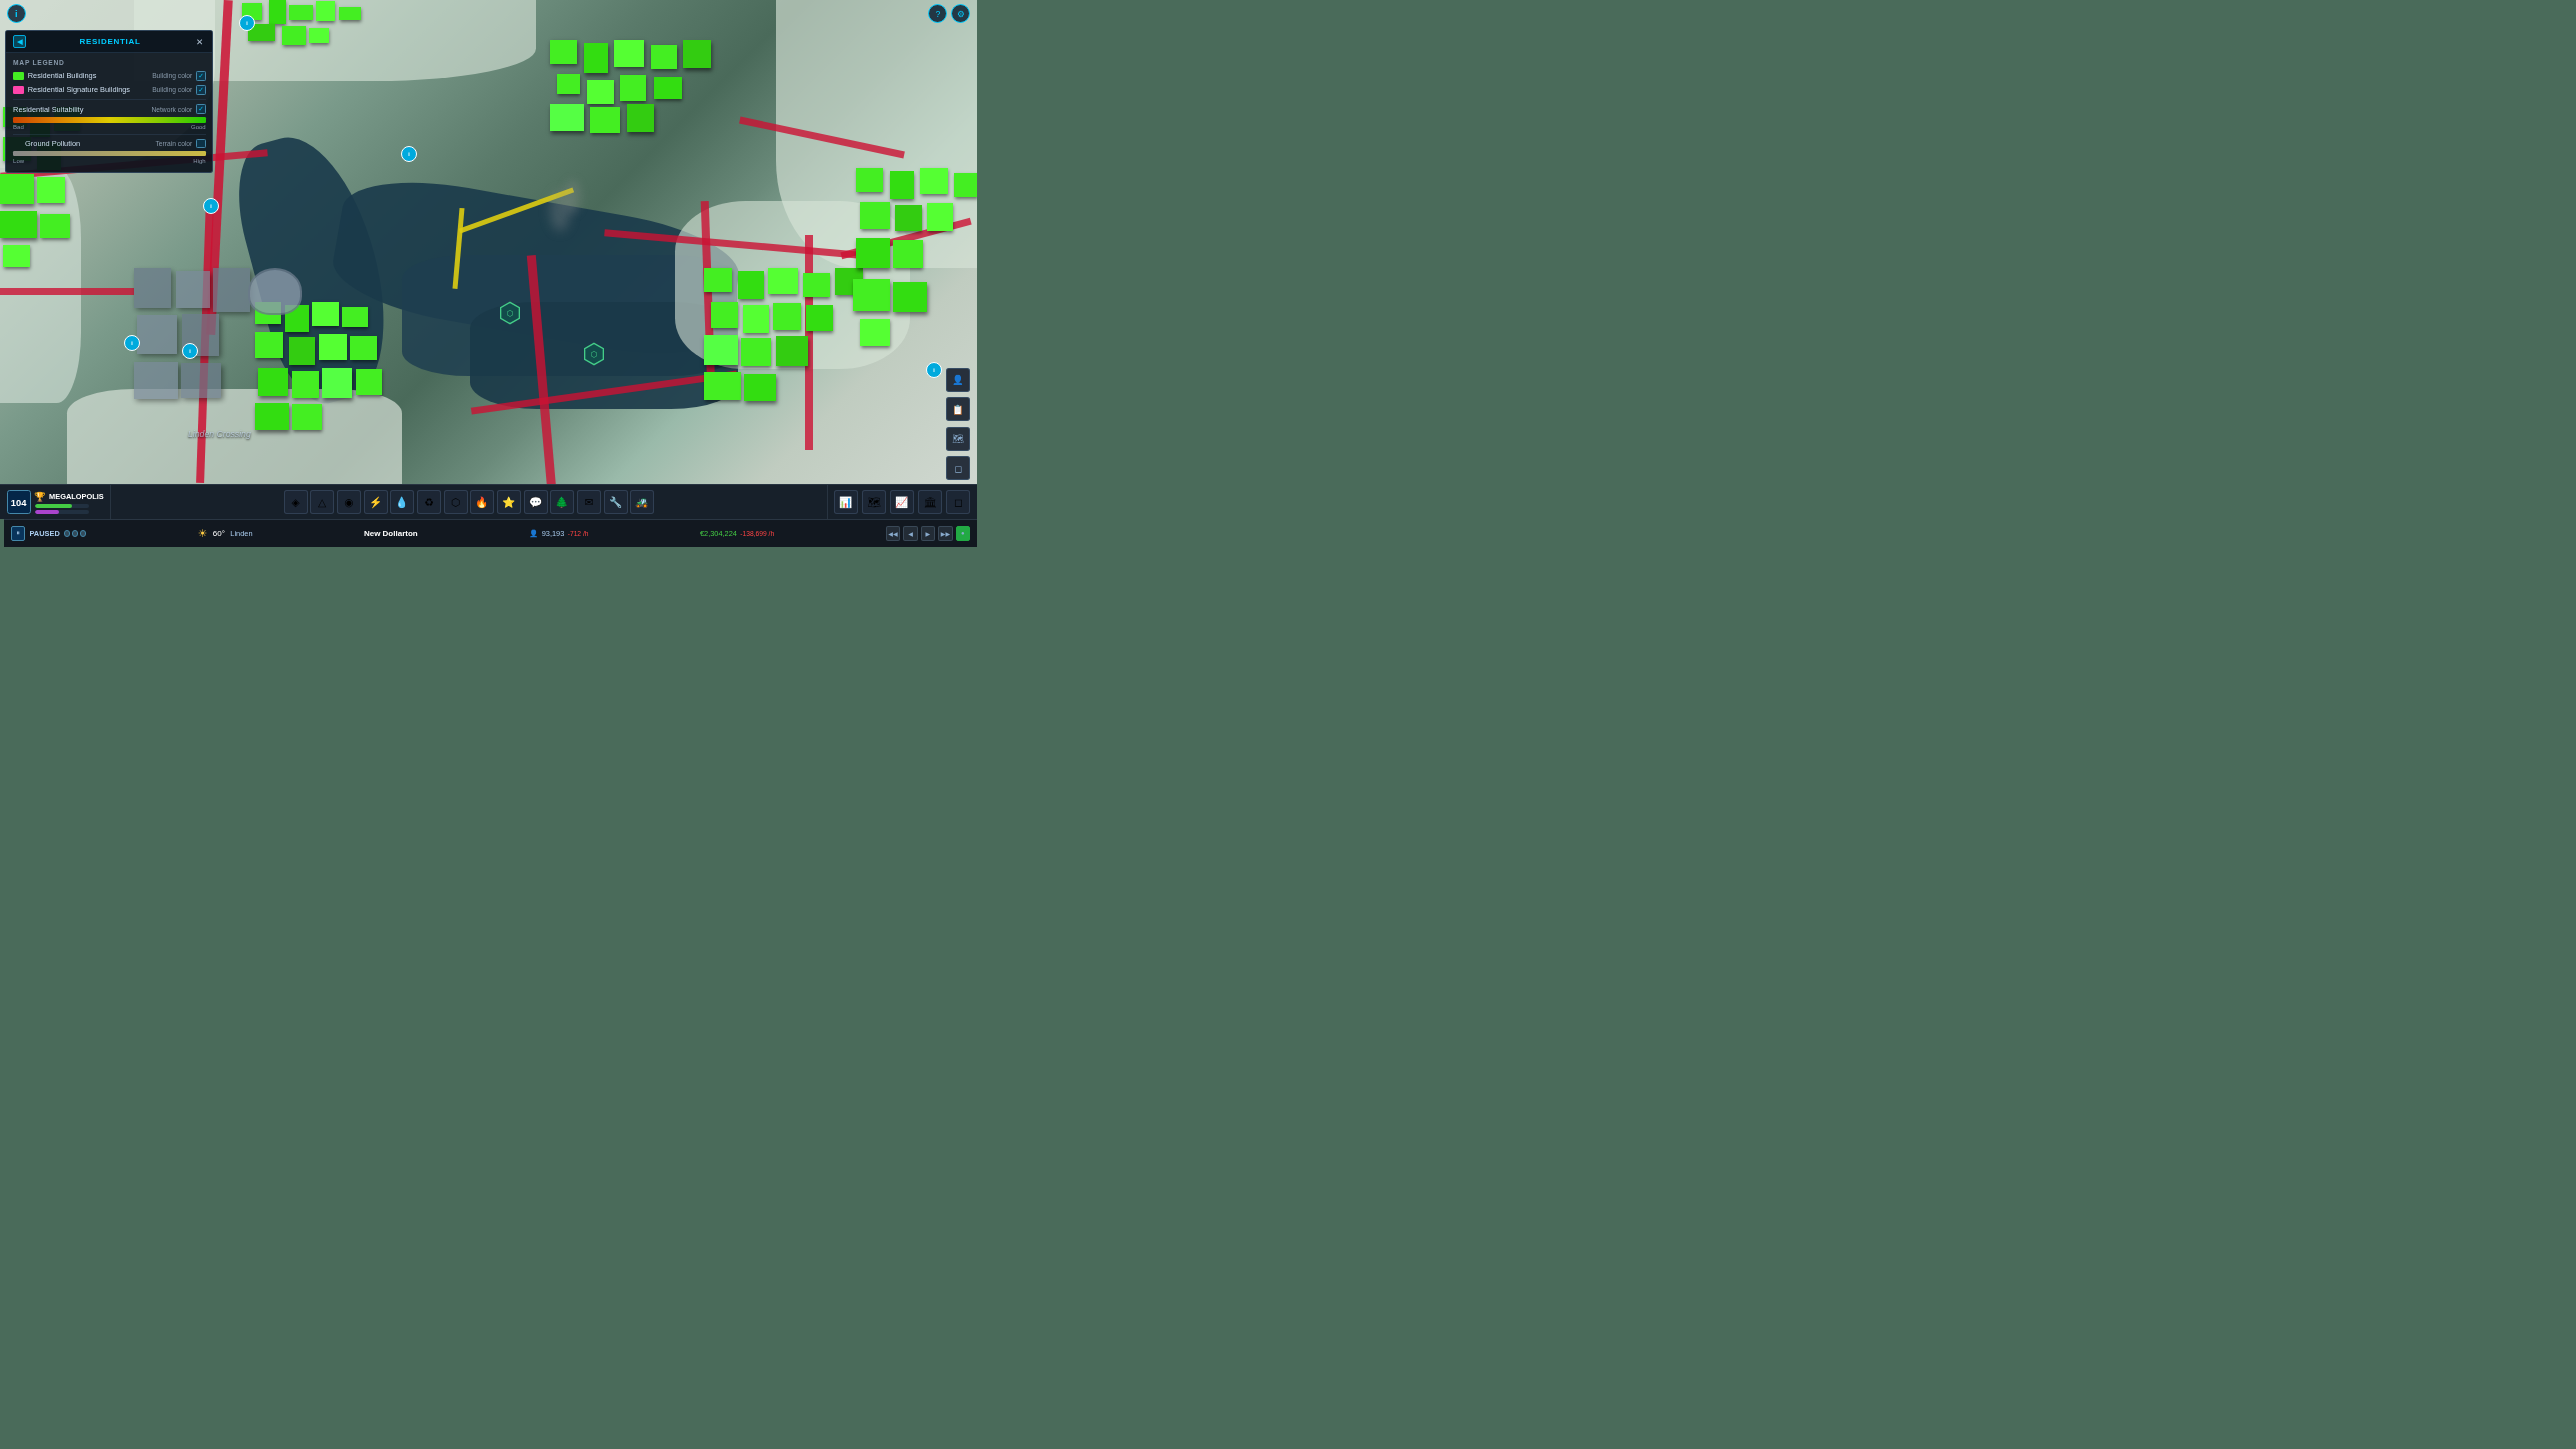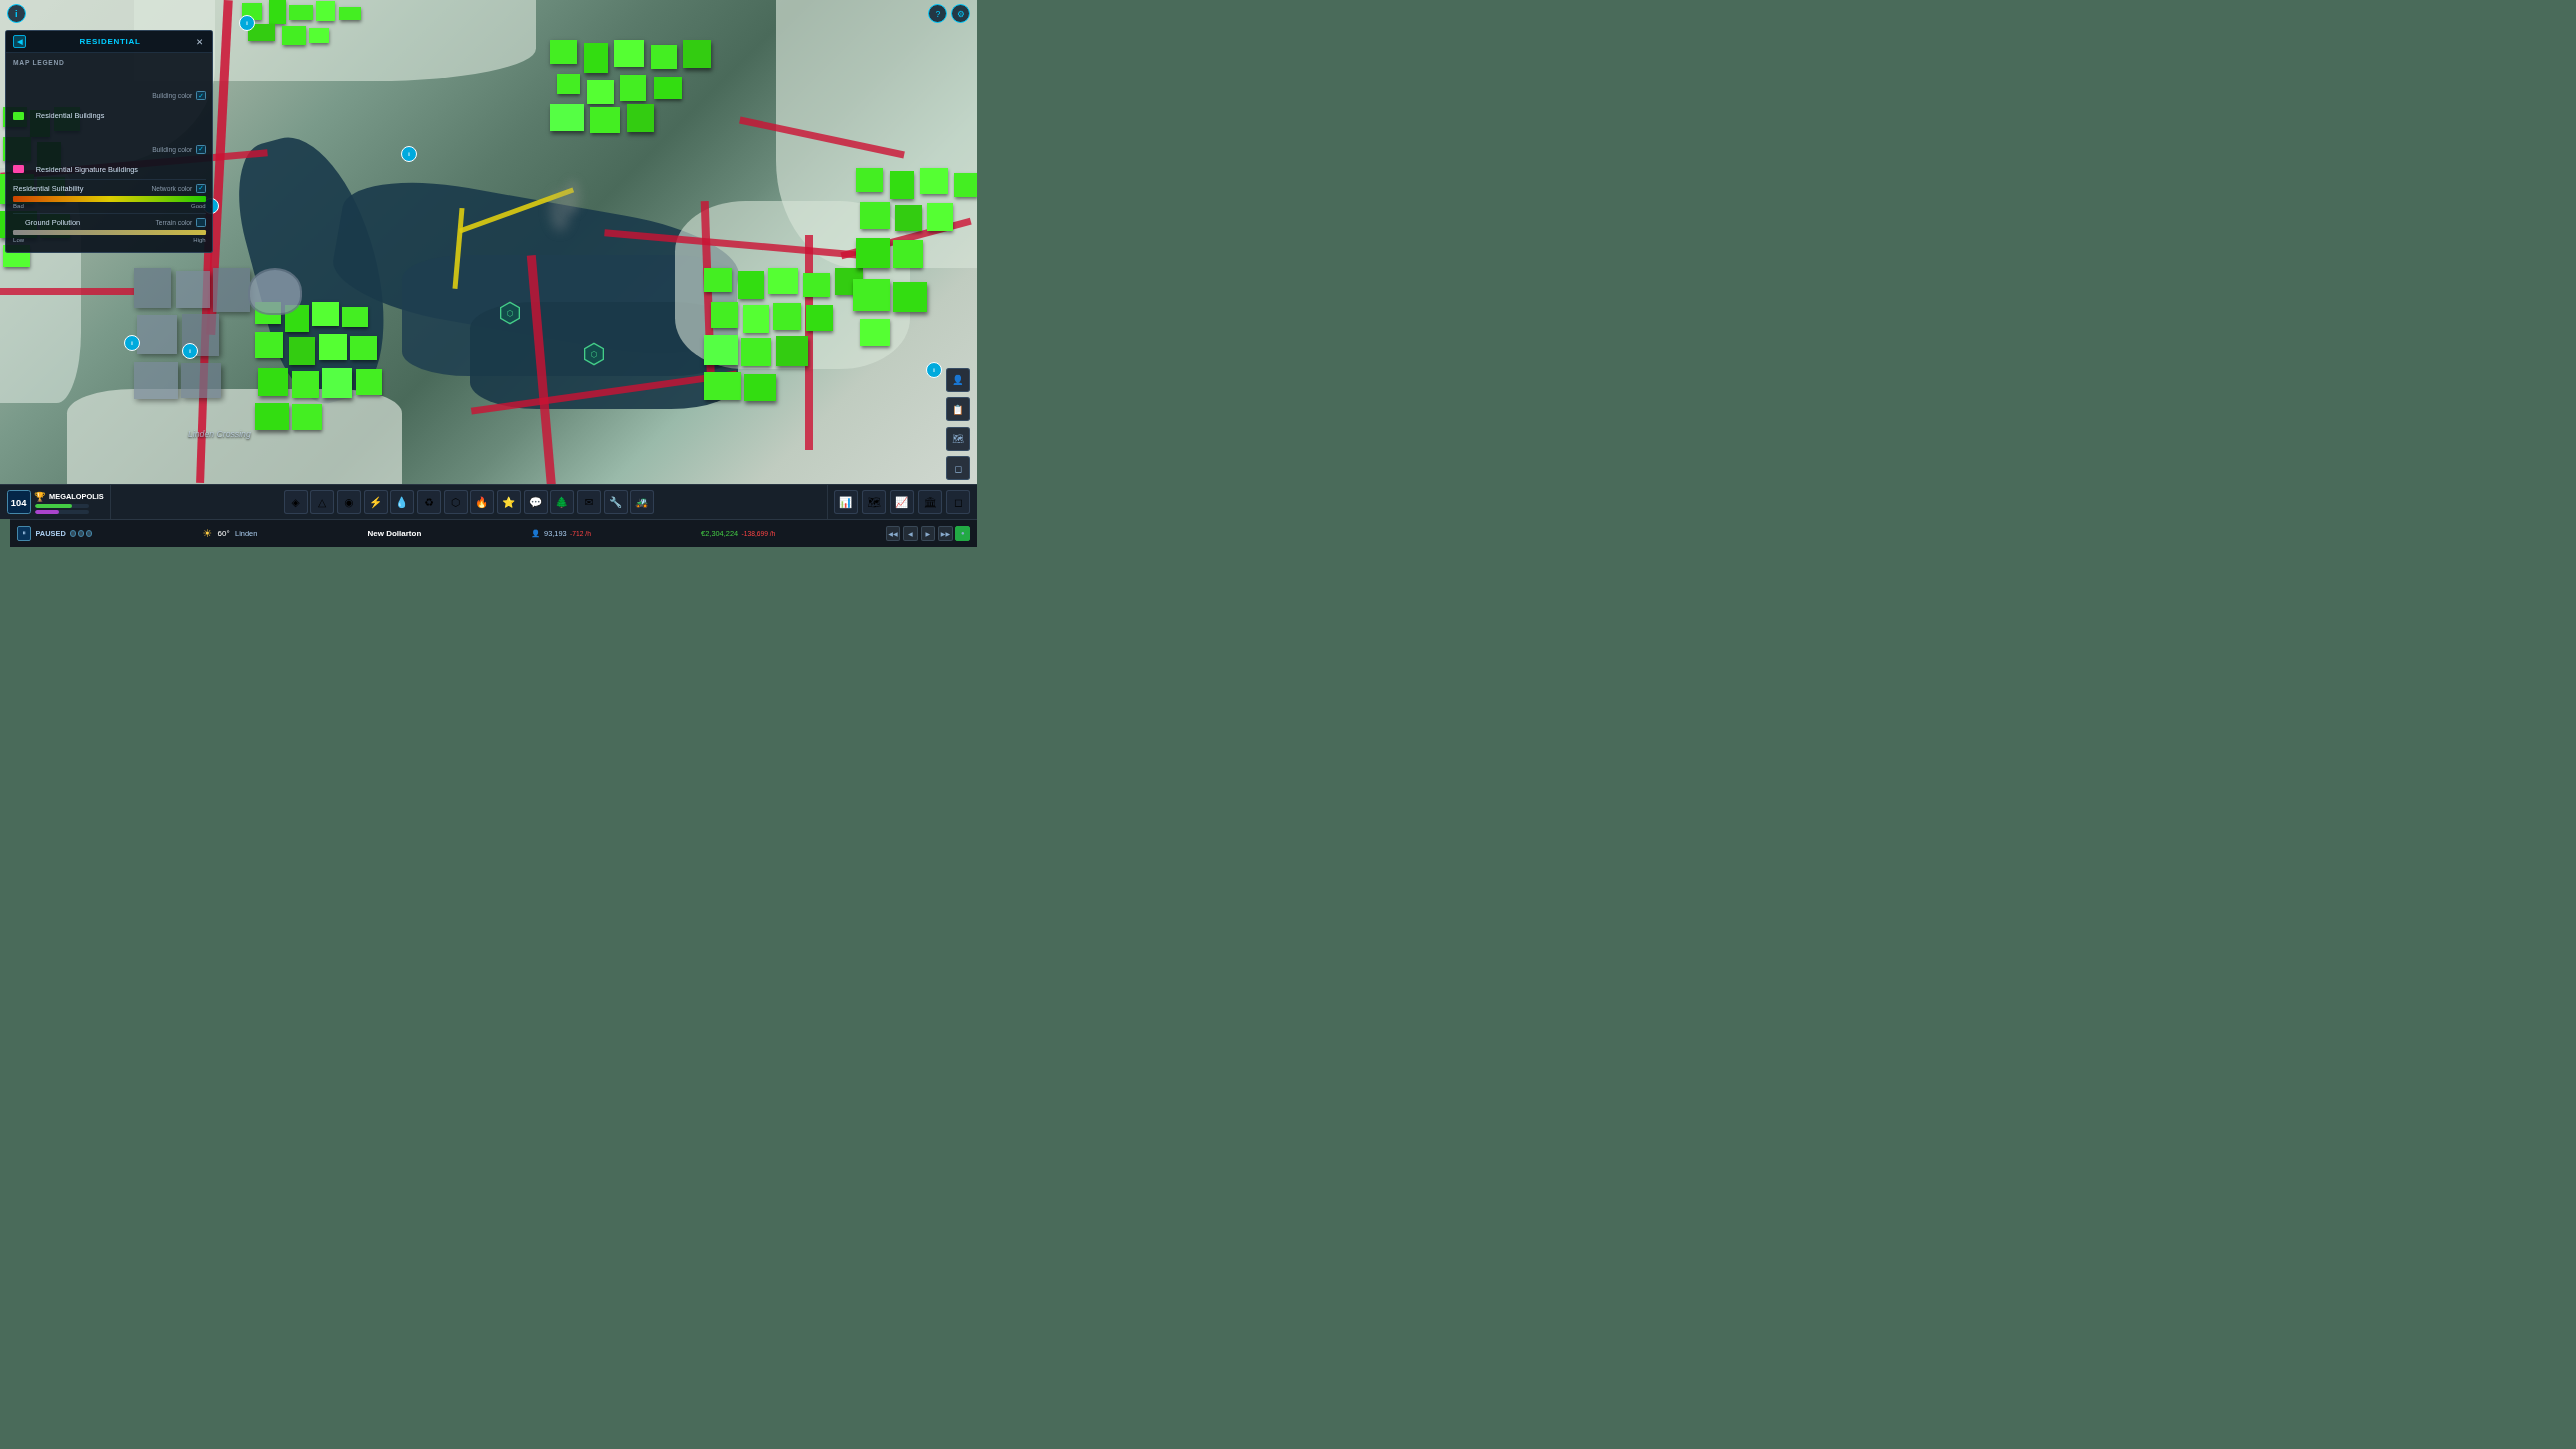--- a/index.html
+++ b/index.html
@@ -138,22 +138,21 @@
     .legend-row {
       display: flex;
       align-items: center;
       justify-content: space-between;
       margin-bottom: 4.7px;
     }
 
     .legend-row-left {
       display: flex;
       align-items: center;
-      gap: 12px;
-      margin-top: 40px;
+      gap: 4px;
     }
 
     .legend-color-swatch {
       width: 10.7px;
       height: 8px;
       border-radius: 1.3px;
       flex-shrink: 0;
     }
 
     .legend-row-label {
@@ -276,21 +275,21 @@
 
     .pollution-range-label {
       color: #8899aa;
       font-size: 6px;
     }
 
     
     #bottom-bar {
       position: absolute;
       bottom: 0;
-      left: 10px;
+      left: 4px;
       right: 0;
       height: 28px;
       background: rgba(15, 20, 30, 0.95);
       border-top: 0.7px solid rgba(80,100,120,0.4);
       display: flex;
       align-items: center;
       justify-content: space-between;
       padding: 0 6.7px;
       z-index: 200;
     }

